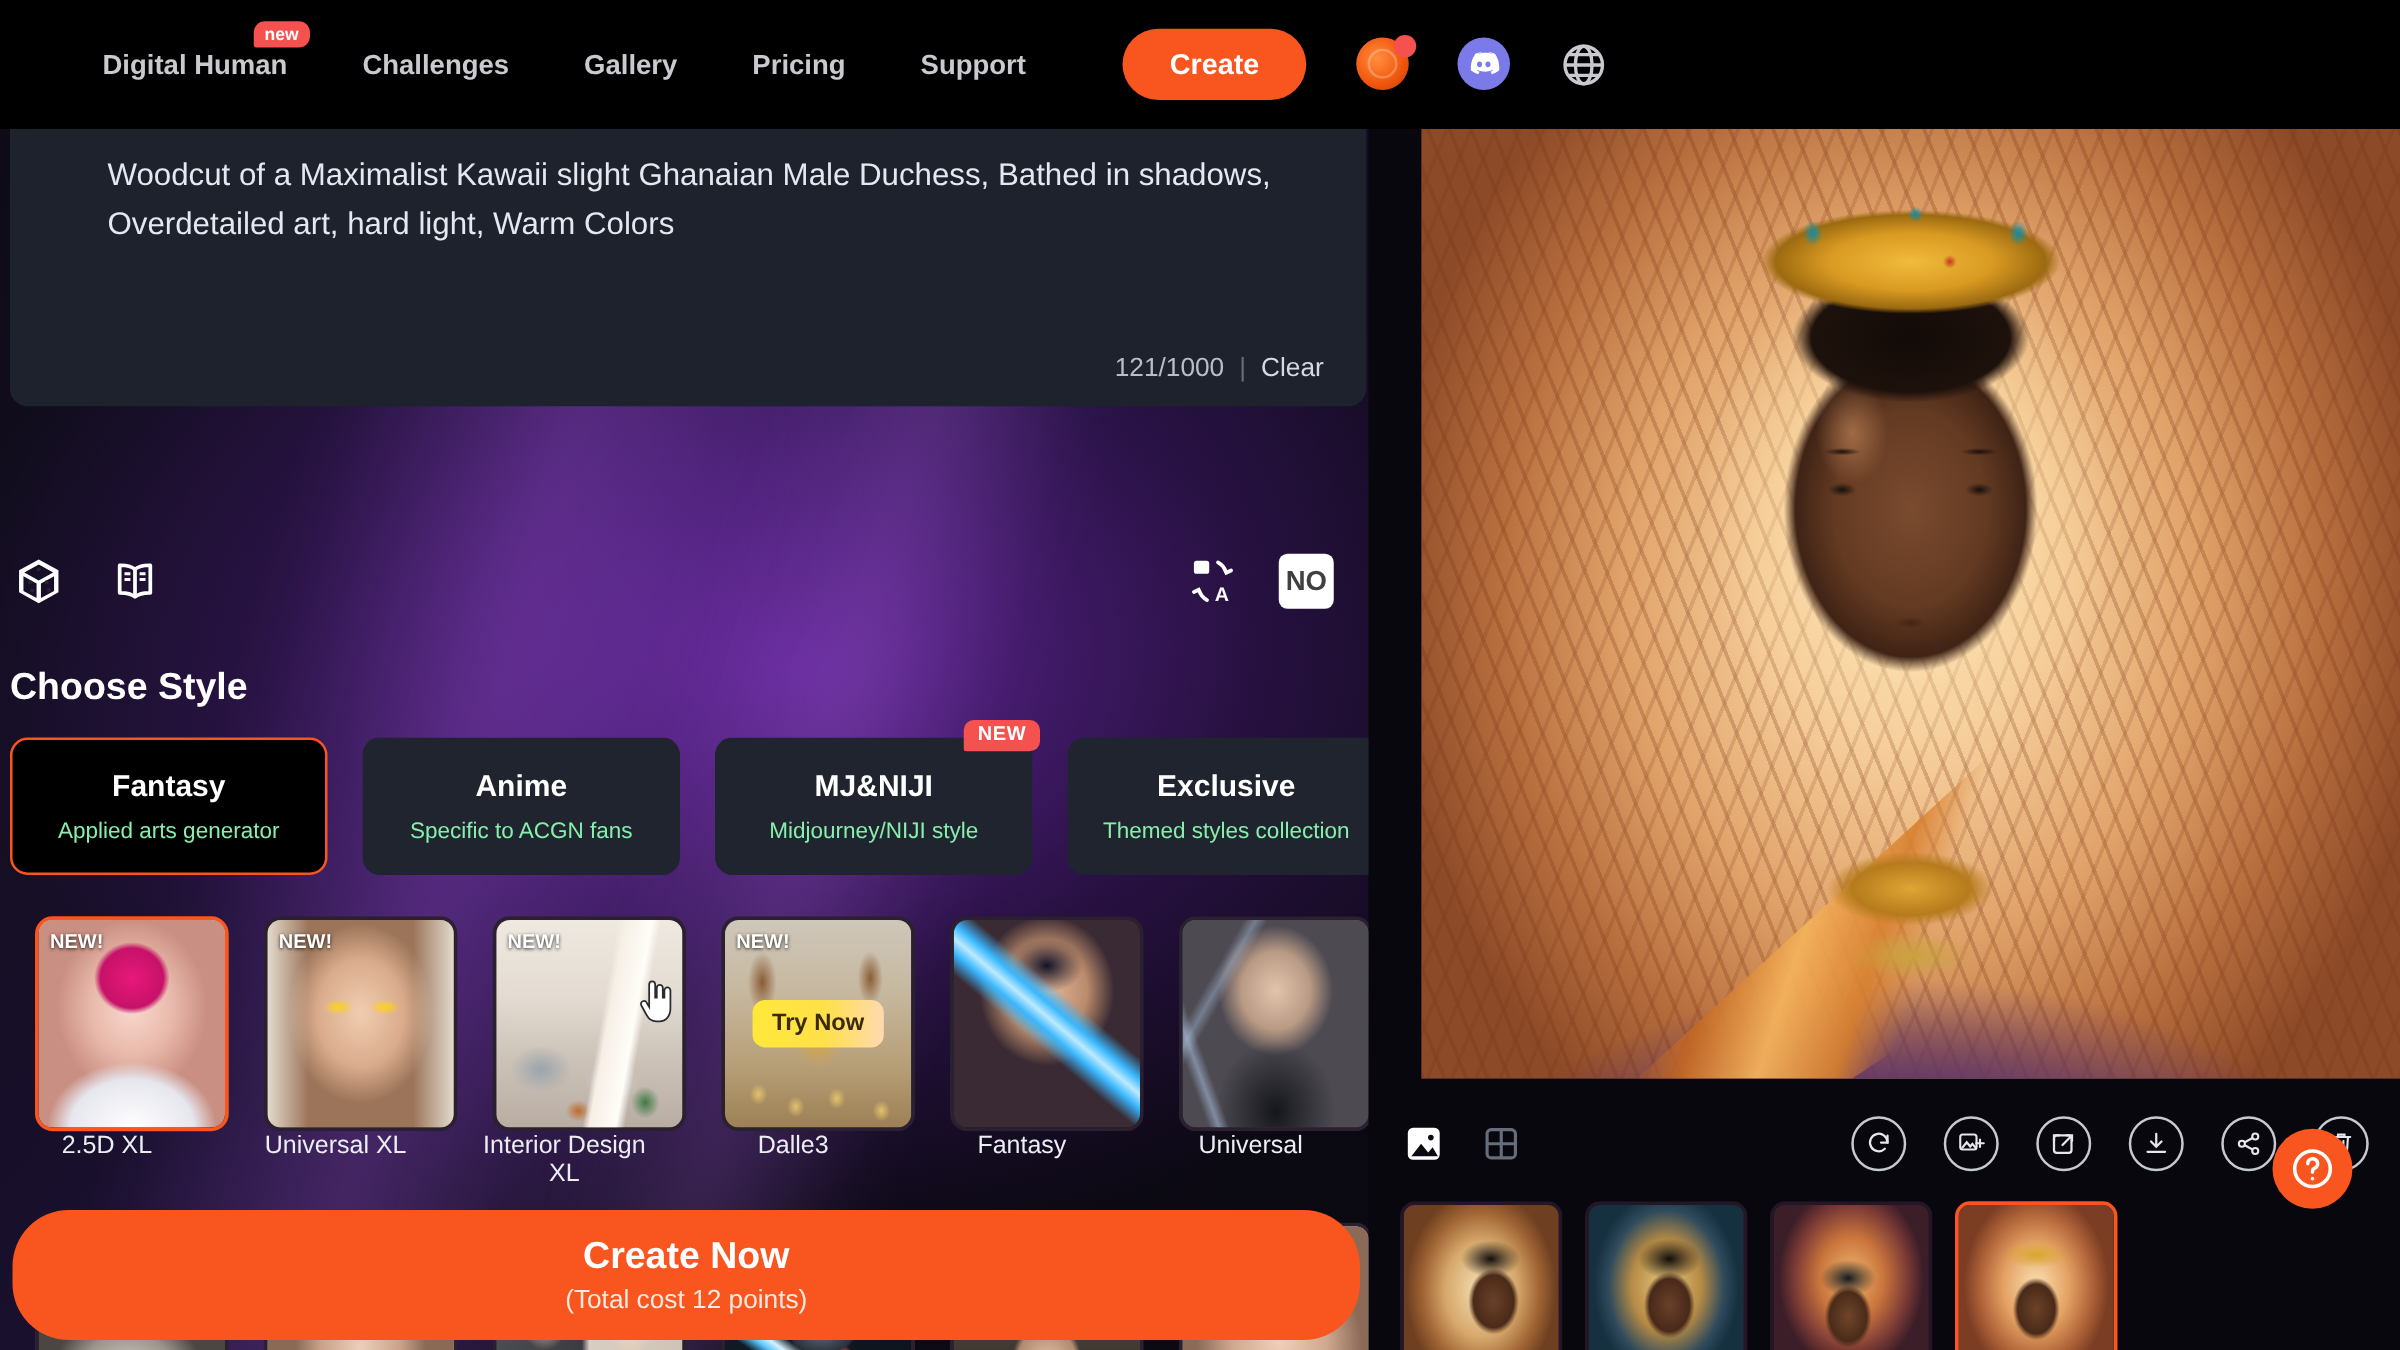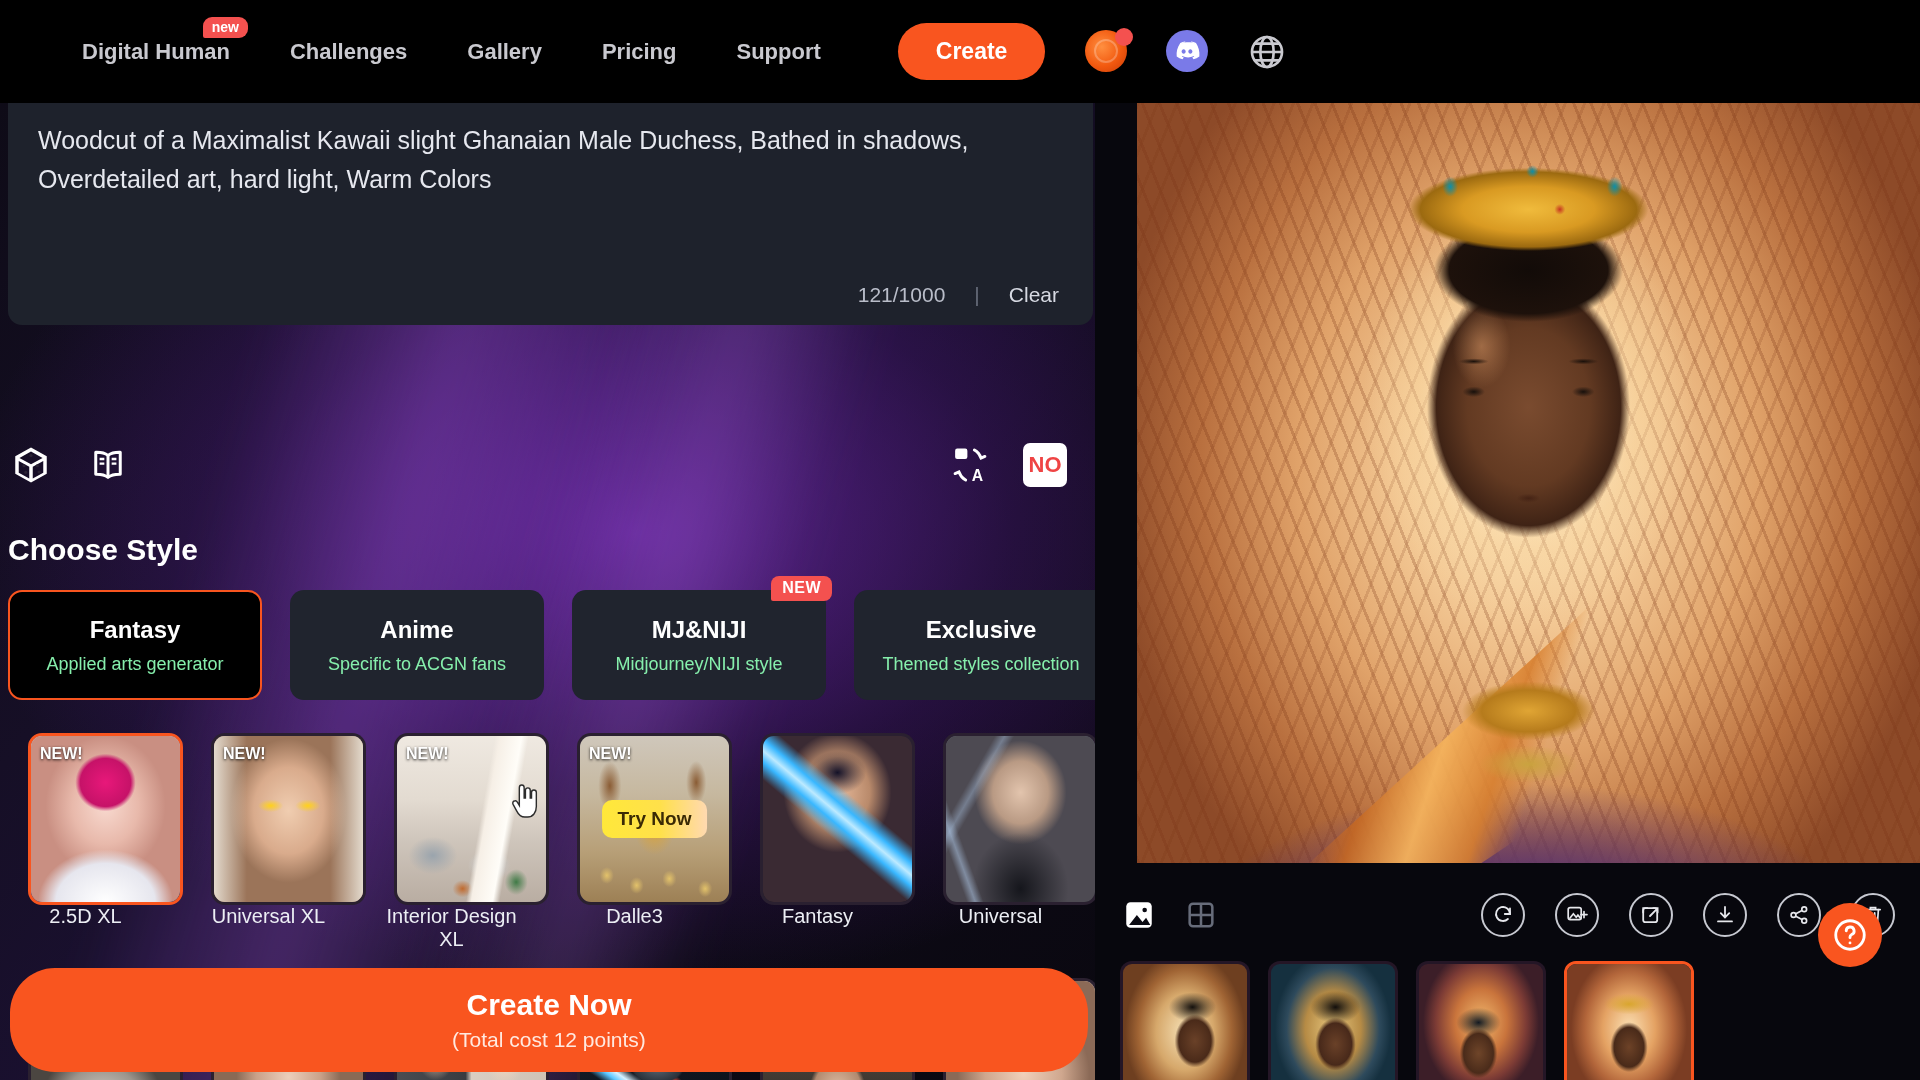--- a/index.html
+++ b/index.html
@@ -97,40 +97,41 @@
   }
 
   
   .prompt-box {
     position: absolute; top: 0; left: 8px; width: 1085px; height: 222px;
     background: #1e222c; border-radius: 0 0 14px 14px; padding: 18px 30px 0;
   }
   .prompt-text {
     color: #e6e8ef; font-size: 25px; line-height: 1.56; font-weight: 400;
     max-width: 1030px;
+    margin-left: 48px;
   }
   .prompt-foot {
     position: absolute; right: 34px; bottom: 18px;
-    display: flex; align-items: center; gap: 29px;
+    display: flex; align-items: center; gap: 12px;
   }
   .count { color: #b9bdc9; font-size: 21px; }
   .sep { color: #676c7a; font-size: 21px; }
   .clear-btn { color: #d6d9e2; font-size: 21px; cursor: pointer; }
 
   
   .icon-row {
     position: absolute; top: 340px; left: 0; width: 1095px; height: 60px;
   }
   .icon-row .left-ic { position: absolute; left: 10px; top: 0; display: flex; gap: 35px; }
   .icon-row .right-ic { position: absolute; right: 28px; top: 0; display: flex; gap: 32px; align-items: center; }
   .sq-ic { width: 42px; height: 44px; cursor: pointer; }
   .no-chip {
     width: 44px; height: 44px; background: #fff; border-radius: 7px;
     display: flex; align-items: center; justify-content: center;
-    color: #ef4444; font-size: 22px; font-weight: 700; cursor: pointer;
+    color: #404040; font-size: 22px; font-weight: 700; cursor: pointer;
   }
 
   
   .section-title {
     position: absolute; top: 430px; left: 8px;
     color: #fff; font-size: 30px; font-weight: 700;
   }
   .style-tabs {
     position: absolute; top: 487px; left: 8px; display: flex; gap: 28px;
   }

